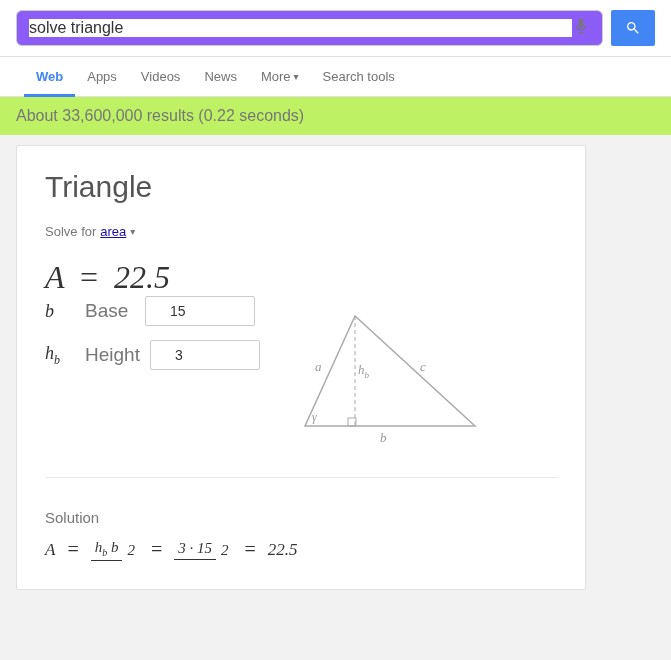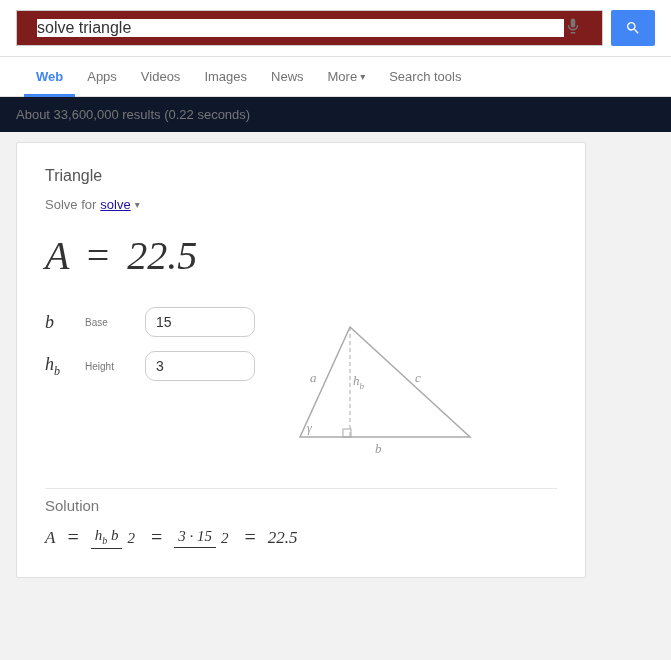--- a/index.html
+++ b/index.html
@@ -11,25 +11,25 @@
       padding: 10px 16px;
       border-bottom: 1px solid #e0e0e0;
       display: flex;
       align-items: center;
       gap: 8px;
     }
     .search-box-wrapper {
       display: flex;
       flex: 1;
       border: 1px solid #ccc;
-      border-radius: 0;
-      align-items: center;
-      background: #7f1d1d;
+      border-radius: 6px;
+      align-items: center;
+      background: #8b5cf6;
       height: 36px;
-      padding: 0 20px;
+      padding: 0 12px;
     }
     .search-input {
       border: none;
       outline: none;
       flex: 1;
       font-size: 16px;
       color: #333;
     }
     .mic-icon {
       color: #777;
@@ -76,44 +76,44 @@
     }
     .nav-tab.active {
       color: #4285f4;
       border-bottom: 3px solid #4285f4;
       font-weight: bold;
     }
 
     
     .results-count {
       padding: 10px 16px;
-      font-size: 13px;
-      color: #777;
-      background: #0f172a;
+      font-size: 16px;
+      color: #777;
+      background: #bef264;
     }
 
     
     .main-content {
       padding: 10px 16px;
     }
 
     
     .calc-card {
       background: #fff;
       border: 1px solid #e0e0e0;
       border-radius: 2px;
       padding: 24px 28px 28px 28px;
       max-width: 570px;
     }
 
     .calc-title {
-      font-size: 16px;
+      font-size: 30px;
       font-weight: normal;
       color: #555;
-      margin-bottom: 12px;
+      margin-bottom: 20px;
     }
 
     .solve-for {
       font-size: 13px;
       color: #777;
       margin-bottom: 20px;
       display: flex;
       align-items: center;
       gap: 4px;
     }
@@ -124,25 +124,24 @@
       border-bottom: none;
     }
     .dropdown-arrow {
       font-size: 10px;
       color: #777;
       cursor: pointer;
     }
 
     
     .result-display {
-      font-size: 40px;
+      font-size: 32px;
       font-style: italic;
       font-family: 'Times New Roman', serif;
       color: #333;
-      margin-bottom: 28px;
     }
 
     
     .inputs-diagram {
       display: flex;
       align-items: flex-start;
       gap: 30px;
       margin-bottom: 28px;
     }
 
@@ -164,44 +163,44 @@
       font-size: 18px;
       color: #333;
       min-width: 30px;
     }
 
     .var-label sub {
       font-size: 12px;
     }
 
     .var-name {
-      font-size: 10px;
+      font-size: 19px;
       color: #777;
       min-width: 50px;
     }
 
     .var-input {
       border: 1px solid #ccc;
-      border-radius: 10px;
-      padding: 6px 10px;
+      border-radius: 2px;
+      padding: 6px 24px;
       font-size: 14px;
       width: 110px;
       outline: none;
       color: #333;
     }
 
     
     .diagram {
       margin-top: 10px;
     }
 
     
     .solution-section {
       border-top: 1px solid #e8e8e8;
-      padding-top: 8px;
+      padding-top: 31px;
     }
 
     .solution-title {
       font-size: 15px;
       color: #777;
       margin-bottom: 12px;
     }
 
     .solution-formula {
       font-family: 'Times New Roman', serif;
@@ -254,41 +253,40 @@
     <svg xmlns="http://www.w3.org/2000/svg" viewBox="0 0 24 24">
       <path d="M15.5 14h-.79l-.28-.27A6.471 6.471 0 0 0 16 9.5 6.5 6.5 0 1 0 9.5 16c1.61 0 3.09-.59 4.23-1.57l.27.28v.79l5 4.99L20.49 19l-4.99-5zm-6 0C7.01 14 5 11.99 5 9.5S7.01 5 9.5 5 14 7.01 14 9.5 11.99 14 9.5 14z"></path>
     </svg>
   </button>
 </div>
 
 <div class="nav-tabs">
   <a class="nav-tab active">Web</a>
   <a class="nav-tab">Apps</a>
   <a class="nav-tab">Videos</a>
-  <a class="nav-tab">Images</a>
   <a class="nav-tab">News</a>
   <a class="nav-tab">
     <span>More</span>
     <span style="font-size:10px;">▾</span>
   </a>
   <a class="nav-tab">Search tools</a>
 </div>
 
 <div class="results-count">
   <span>About 33,600,000 results (0.22 seconds)</span>
 </div>
 
 <div class="main-content">
   <div class="calc-card">
 
     <div class="calc-title">Triangle</div>
 
     <div class="solve-for">
       <span>Solve for</span>
-      <span class="solve-for-link">solve</span>
+      <span class="solve-for-link">area</span>
       <span class="dropdown-arrow">▾</span>
     </div>
 
     <div class="result-display">
       <span>A</span>
       <span style="font-style:normal; margin: 0 8px;">=</span>
       <span>22.5</span>
     </div>
 
     <div class="inputs-diagram">

